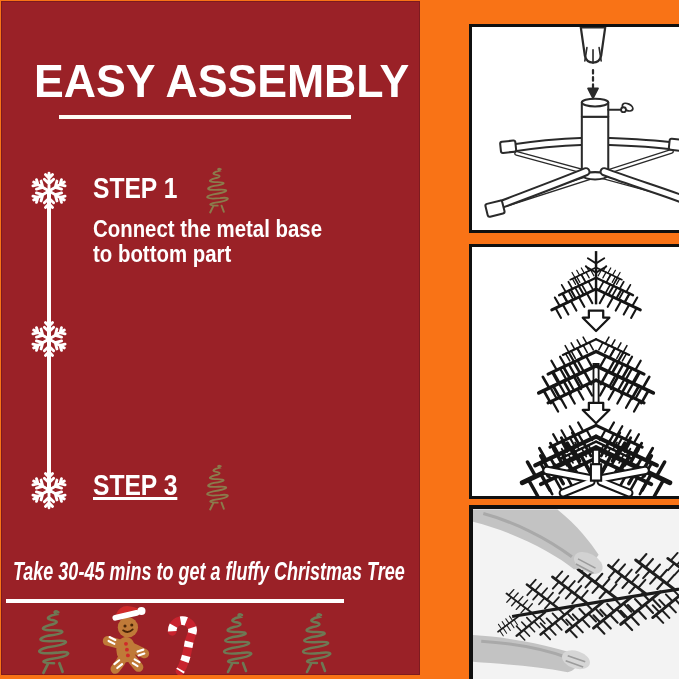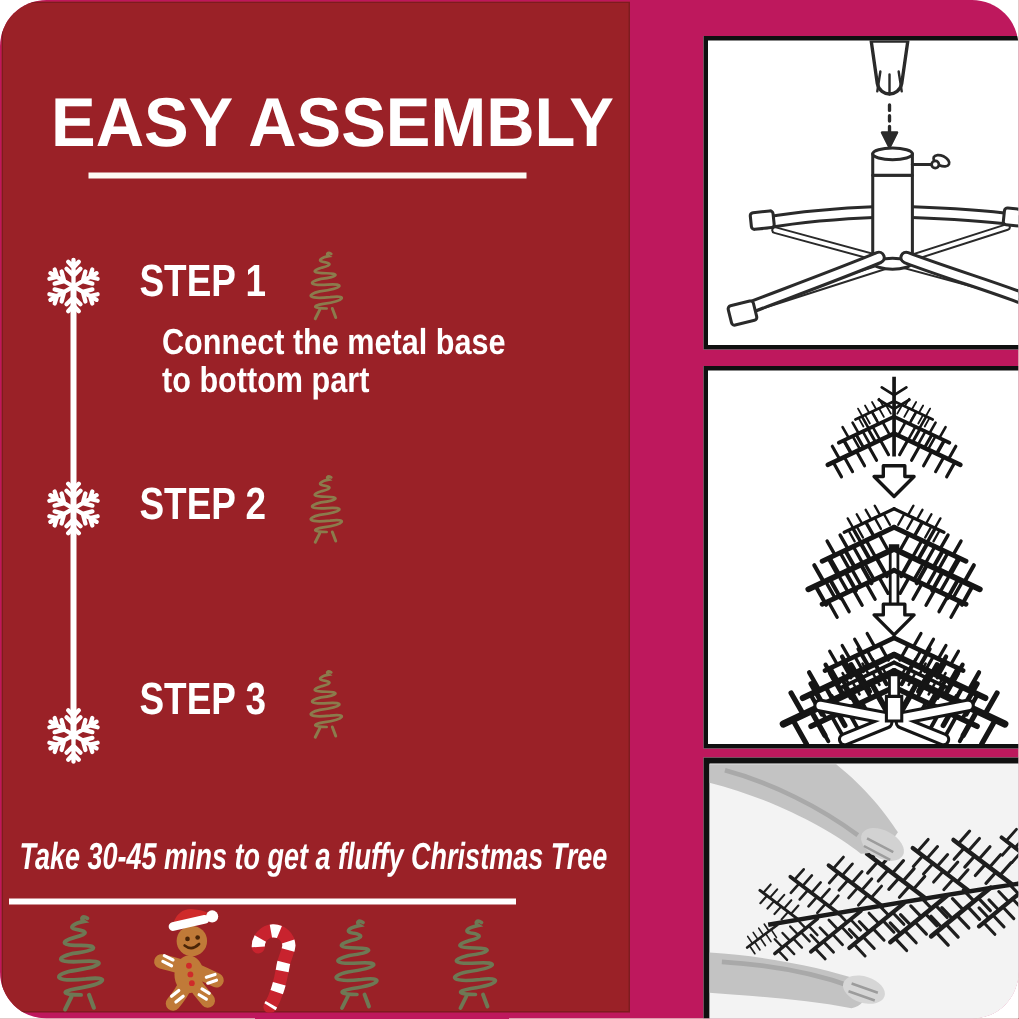--- a/index.html
+++ b/index.html
@@ -1,37 +1,37 @@
 <!DOCTYPE html>
 <html><head>
 <meta charset="utf-8">
 <style>
   html,body{margin:0;padding:0;background:#fff;}
-  .canvas{position:relative;width:679px;height:679px;background:#be185d;overflow:hidden;
-          font-family:"Liberation Sans","DejaVu Sans",sans-serif;border-radius:31px;}
+  .canvas{position:relative;width:679px;height:679px;background:#f97316;overflow:hidden;
+          font-family:"Liberation Sans","DejaVu Sans",sans-serif;}
   
   .red-panel{position:absolute;left:1px;top:1px;width:419px;height:674px;background:#9A2127;
              box-shadow:inset 0 0 0 1px rgba(0,0,0,.18);}
   .title{position:absolute;left:33px;top:24px;font-size:46px;font-weight:800;color:#fff;
          white-space:nowrap;letter-spacing:0;transform:scaleX(.97);transform-origin:0 0;line-height:1.1;}
   .title-underline{position:absolute;left:58px;top:114px;width:292px;height:4px;background:#fdfbf5;}
   .vline{position:absolute;left:46px;top:190px;width:4px;height:302px;background:#ffffff;}
   .snow{position:absolute;width:44px;height:44px;color:#ffffff;}
   .snow.s1{left:26px;top:168px;}
   .snow.s2{left:26px;top:316px;}
   .snow.s3{left:26px;top:467px;}
   .step{position:absolute;left:92px;color:#fff;}
   .step.p1{top:172px;}
   .step.p2{top:321px;}
-  .step.p3{top:451px;}
+  .step.p3{top:469px;text-decoration:underline;}
   .step-head{display:flex;align-items:flex-start;gap:4px;height:44px;}
   .step-label{font-size:30px;font-weight:800;line-height:1;display:inline-block;
               transform:scaleX(.82);transform-origin:0 0;white-space:nowrap;}
   .tree-doodle{width:34px;height:47px;color:#8B7B4C;margin-top:-6px;flex:0 0 auto;}
-  .step-desc{margin-top:0;font-size:24px;font-weight:700;line-height:1.04;margin-left:15px;}
+  .step-desc{margin-top:0;font-size:24px;font-weight:700;line-height:1.04;}
   .step-desc .ln{display:block;transform:scaleX(.85);transform-origin:0 0;white-space:nowrap;}
   .note{position:absolute;left:12px;top:556px;color:#fff;font-size:25px;font-weight:700;font-style:italic;
         white-space:nowrap;transform:scaleX(.72);transform-origin:0 0;}
   .foot-line{position:absolute;left:5px;top:598px;width:338px;height:4px;background:#ffffff;}
   .foot-icon{position:absolute;}
   .ft1{left:24px;top:608px;width:56px;height:66px;color:#6E7854;}
   .ft2{left:95px;top:602px;width:58px;height:72px;}
   .ft3{left:158px;top:606px;width:40px;height:68px;}
   .ft4{left:213px;top:611px;width:46px;height:62px;color:#6E7854;}
   .ft5{left:292px;top:611px;width:46px;height:62px;color:#6E7854;}
@@ -107,26 +107,20 @@
             <use href="#sym-tree"></use>
           </svg>
       </div>
       <div class="step-desc">
         <span class="ln">Connect the metal base</span>
         <span class="ln">to bottom part</span>
       </div>
     </div>
 
     <div class="step p2">
-      <div class="step-head">
-        <span class="step-label">STEP 2</span>
-        <svg class="tree-doodle" viewBox="0 0 44 62">
-            <use href="#sym-tree"></use>
-          </svg>
-      </div>
     </div>
 
     <div class="step p3">
       <div class="step-head">
         <span class="step-label">STEP 3</span>
         <svg class="tree-doodle" viewBox="0 0 44 62">
             <use href="#sym-tree"></use>
           </svg>
       </div>
     </div>

